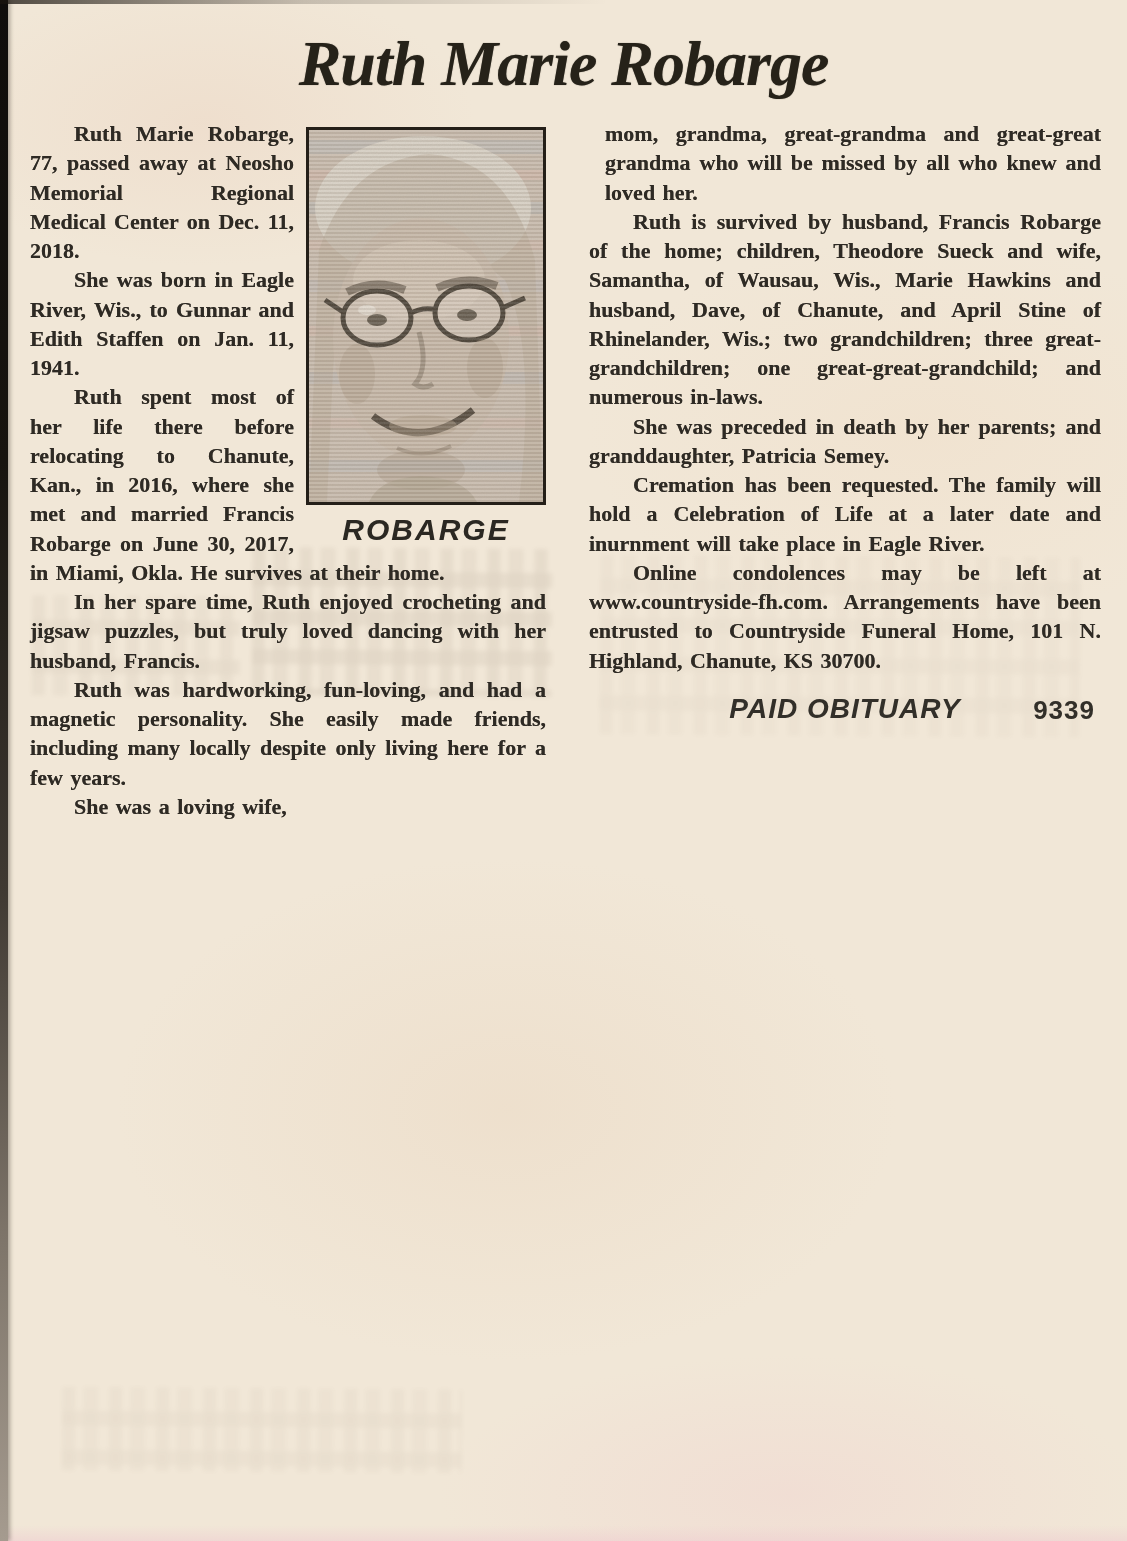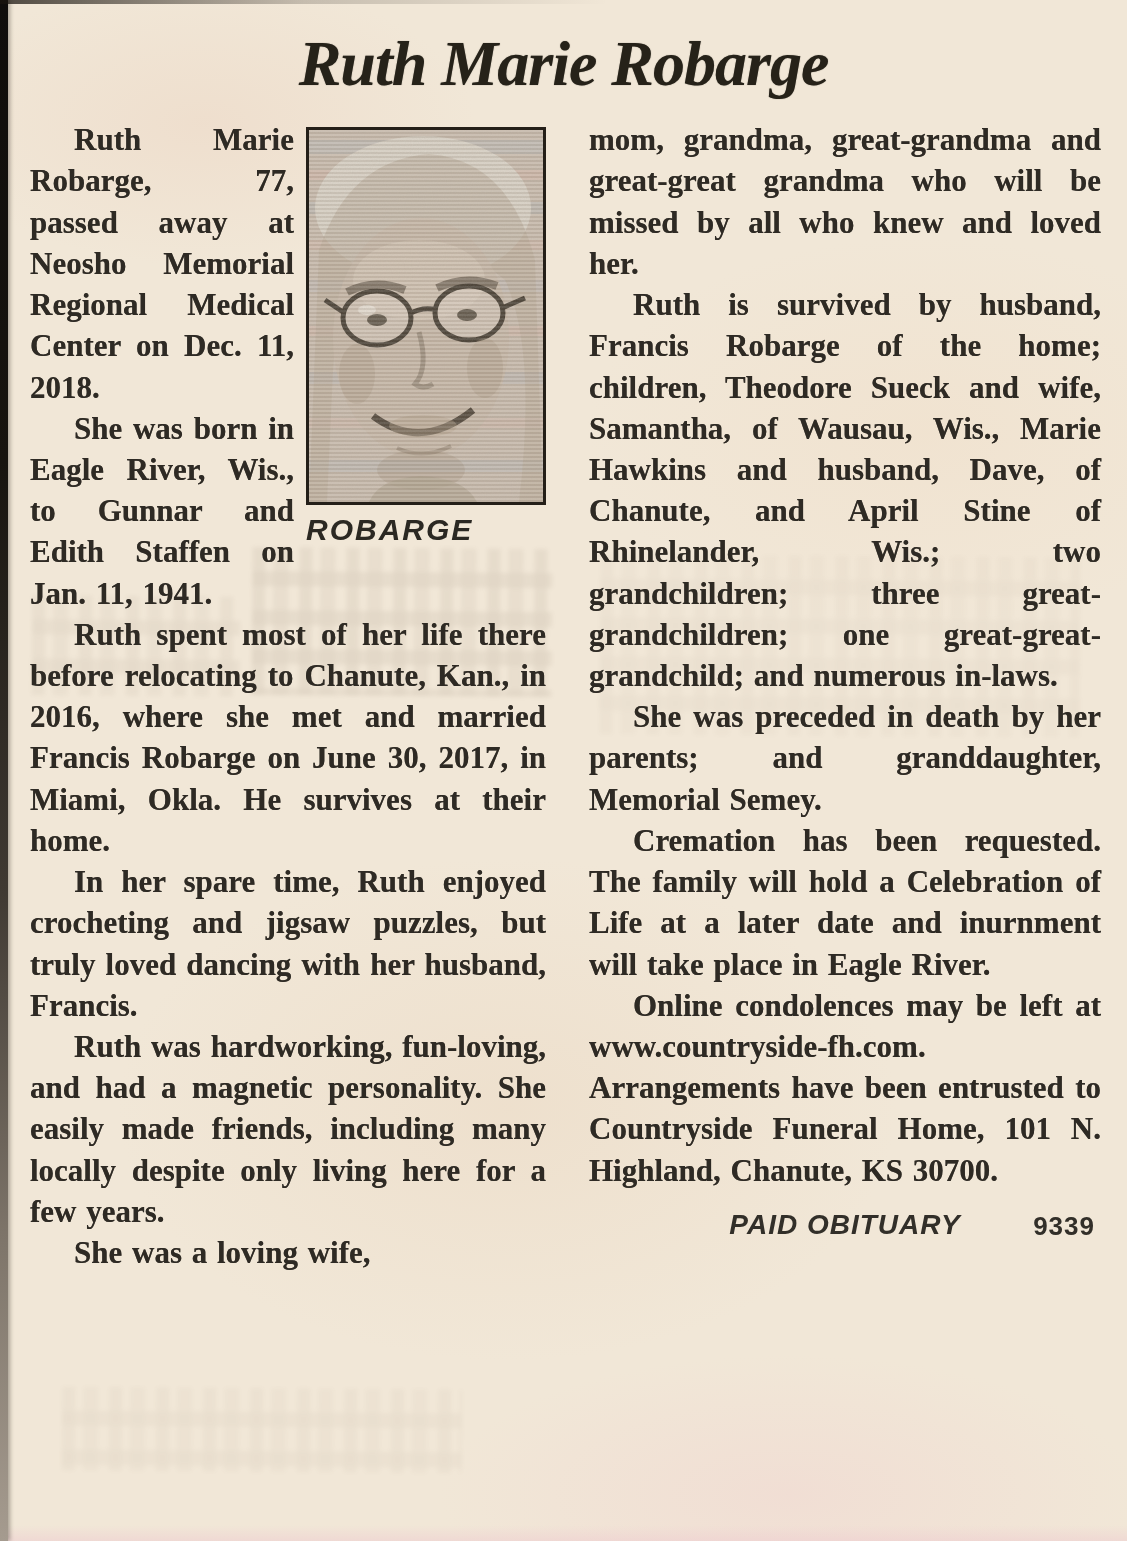--- a/index.html
+++ b/index.html
@@ -59,36 +59,36 @@
   .cols{
     position:relative;z-index:1;
     display:flex;
     padding:6px 26px 0 30px;
     gap:43px;
   }
   .col{width:516px;}
   .col-right{width:512px;}
   .col p{
     margin:0;
-    font-size:31px;line-height:1.33;
+    font-size:22px;line-height:1.33;
     font-weight:bold;
     text-align:justify;
     text-indent:44px;
     word-spacing:2px;
     hyphens:auto;-webkit-hyphens:auto;
     color:#2e2a24;
     text-shadow:0 0 0.6px rgba(46,42,36,.65);
   }
-  .col-right p:first-of-type{text-indent:0;}
+  .col-right p:first-of-type{text-indent:0;margin-left:16px;}
 
   figure.portrait{
     float:right;
     width:240px;
     margin:8px 0 8px 12px;
-    text-align:left;
+    text-align:center;
   }
   .photo-frame{
     position:relative;
     width:234px;height:372px;
     border:3px solid #241f18;
     background:#cabdae;
     overflow:hidden;
   }
   .photo-frame::after{
     content:"";position:absolute;inset:0;
@@ -198,21 +198,21 @@
       <p>She was born in Eagle River, Wis., to Gunnar and Edith Staffen on Jan. 11, 1941.</p>
       <p>Ruth spent most of her life there before relocating to Chanute, Kan., in 2016, where she met and married Francis Robarge on June 30, 2017, in Miami, Okla. He survives at their home.</p>
       <p>In her spare time, Ruth enjoyed crocheting and jigsaw puzzles, but truly loved dancing with her husband, Francis.</p>
       <p>Ruth was hardworking, fun-loving, and had a magnetic personality. She easily made friends, including many locally despite only living here for a few years.</p>
       <p>She was a loving wife,</p>
     </div>
 
     <div class="col col-right">
       <p>mom, grandma, great-grandma and great-great grandma who will be missed by all who knew and loved her.</p>
       <p>Ruth is survived by husband, Francis Robarge of the home; children, Theodore Sueck and wife, Samantha, of Wausau, Wis., Marie Hawkins and husband, Dave, of Chanute, and April Stine of Rhinelander, Wis.; two grandchildren; three great-grandchildren; one great-great-grandchild; and numerous in-laws.</p>
-      <p>She was preceded in death by her parents; and granddaughter, Memorial Semey.</p>
+      <p>She was preceded in death by her parents; and granddaughter, Patricia Semey.</p>
       <p>Cremation has been requested. The family will hold a Celebration of Life at a later date and inurnment will take place in Eagle River.</p>
       <p>Online condolences may be left at www.countryside-fh.com. Arrangements have been entrusted to Countryside Funeral Home, 101 N. Highland, Chanute, KS 30700.</p>
 
       <div class="footer-row">
         <span class="paid">PAID OBITUARY</span>
         <span class="num">9339</span>
       </div>
     </div>
 
   </div>

